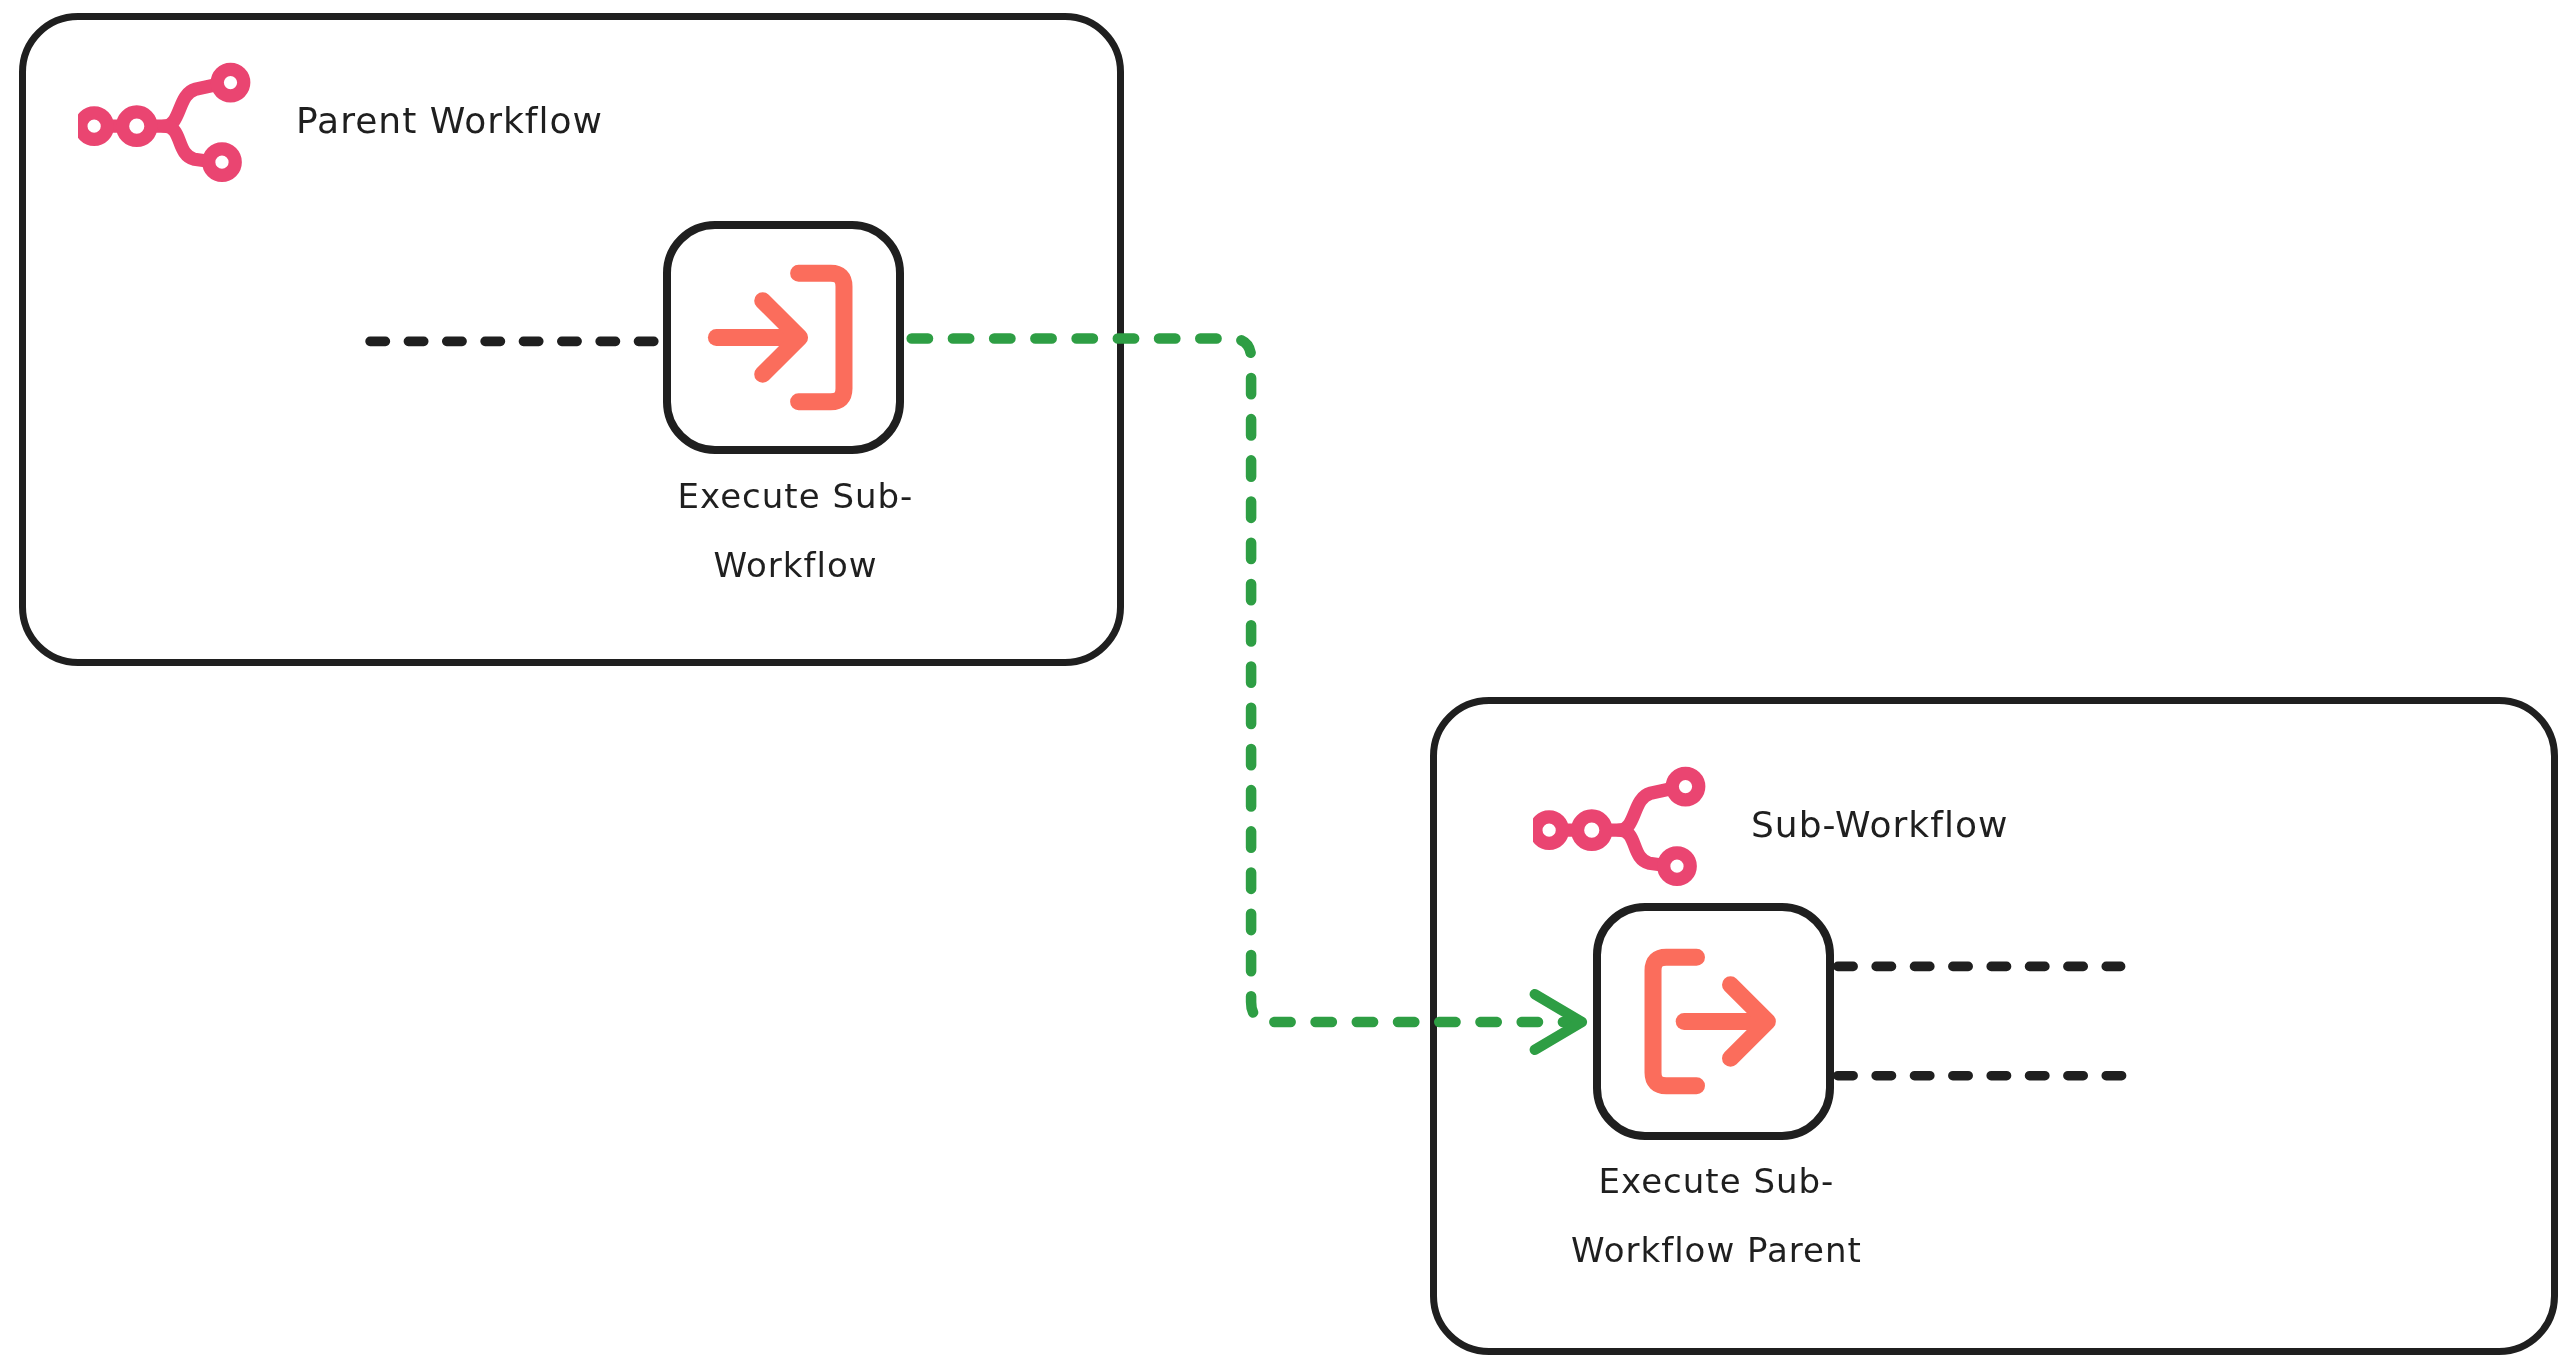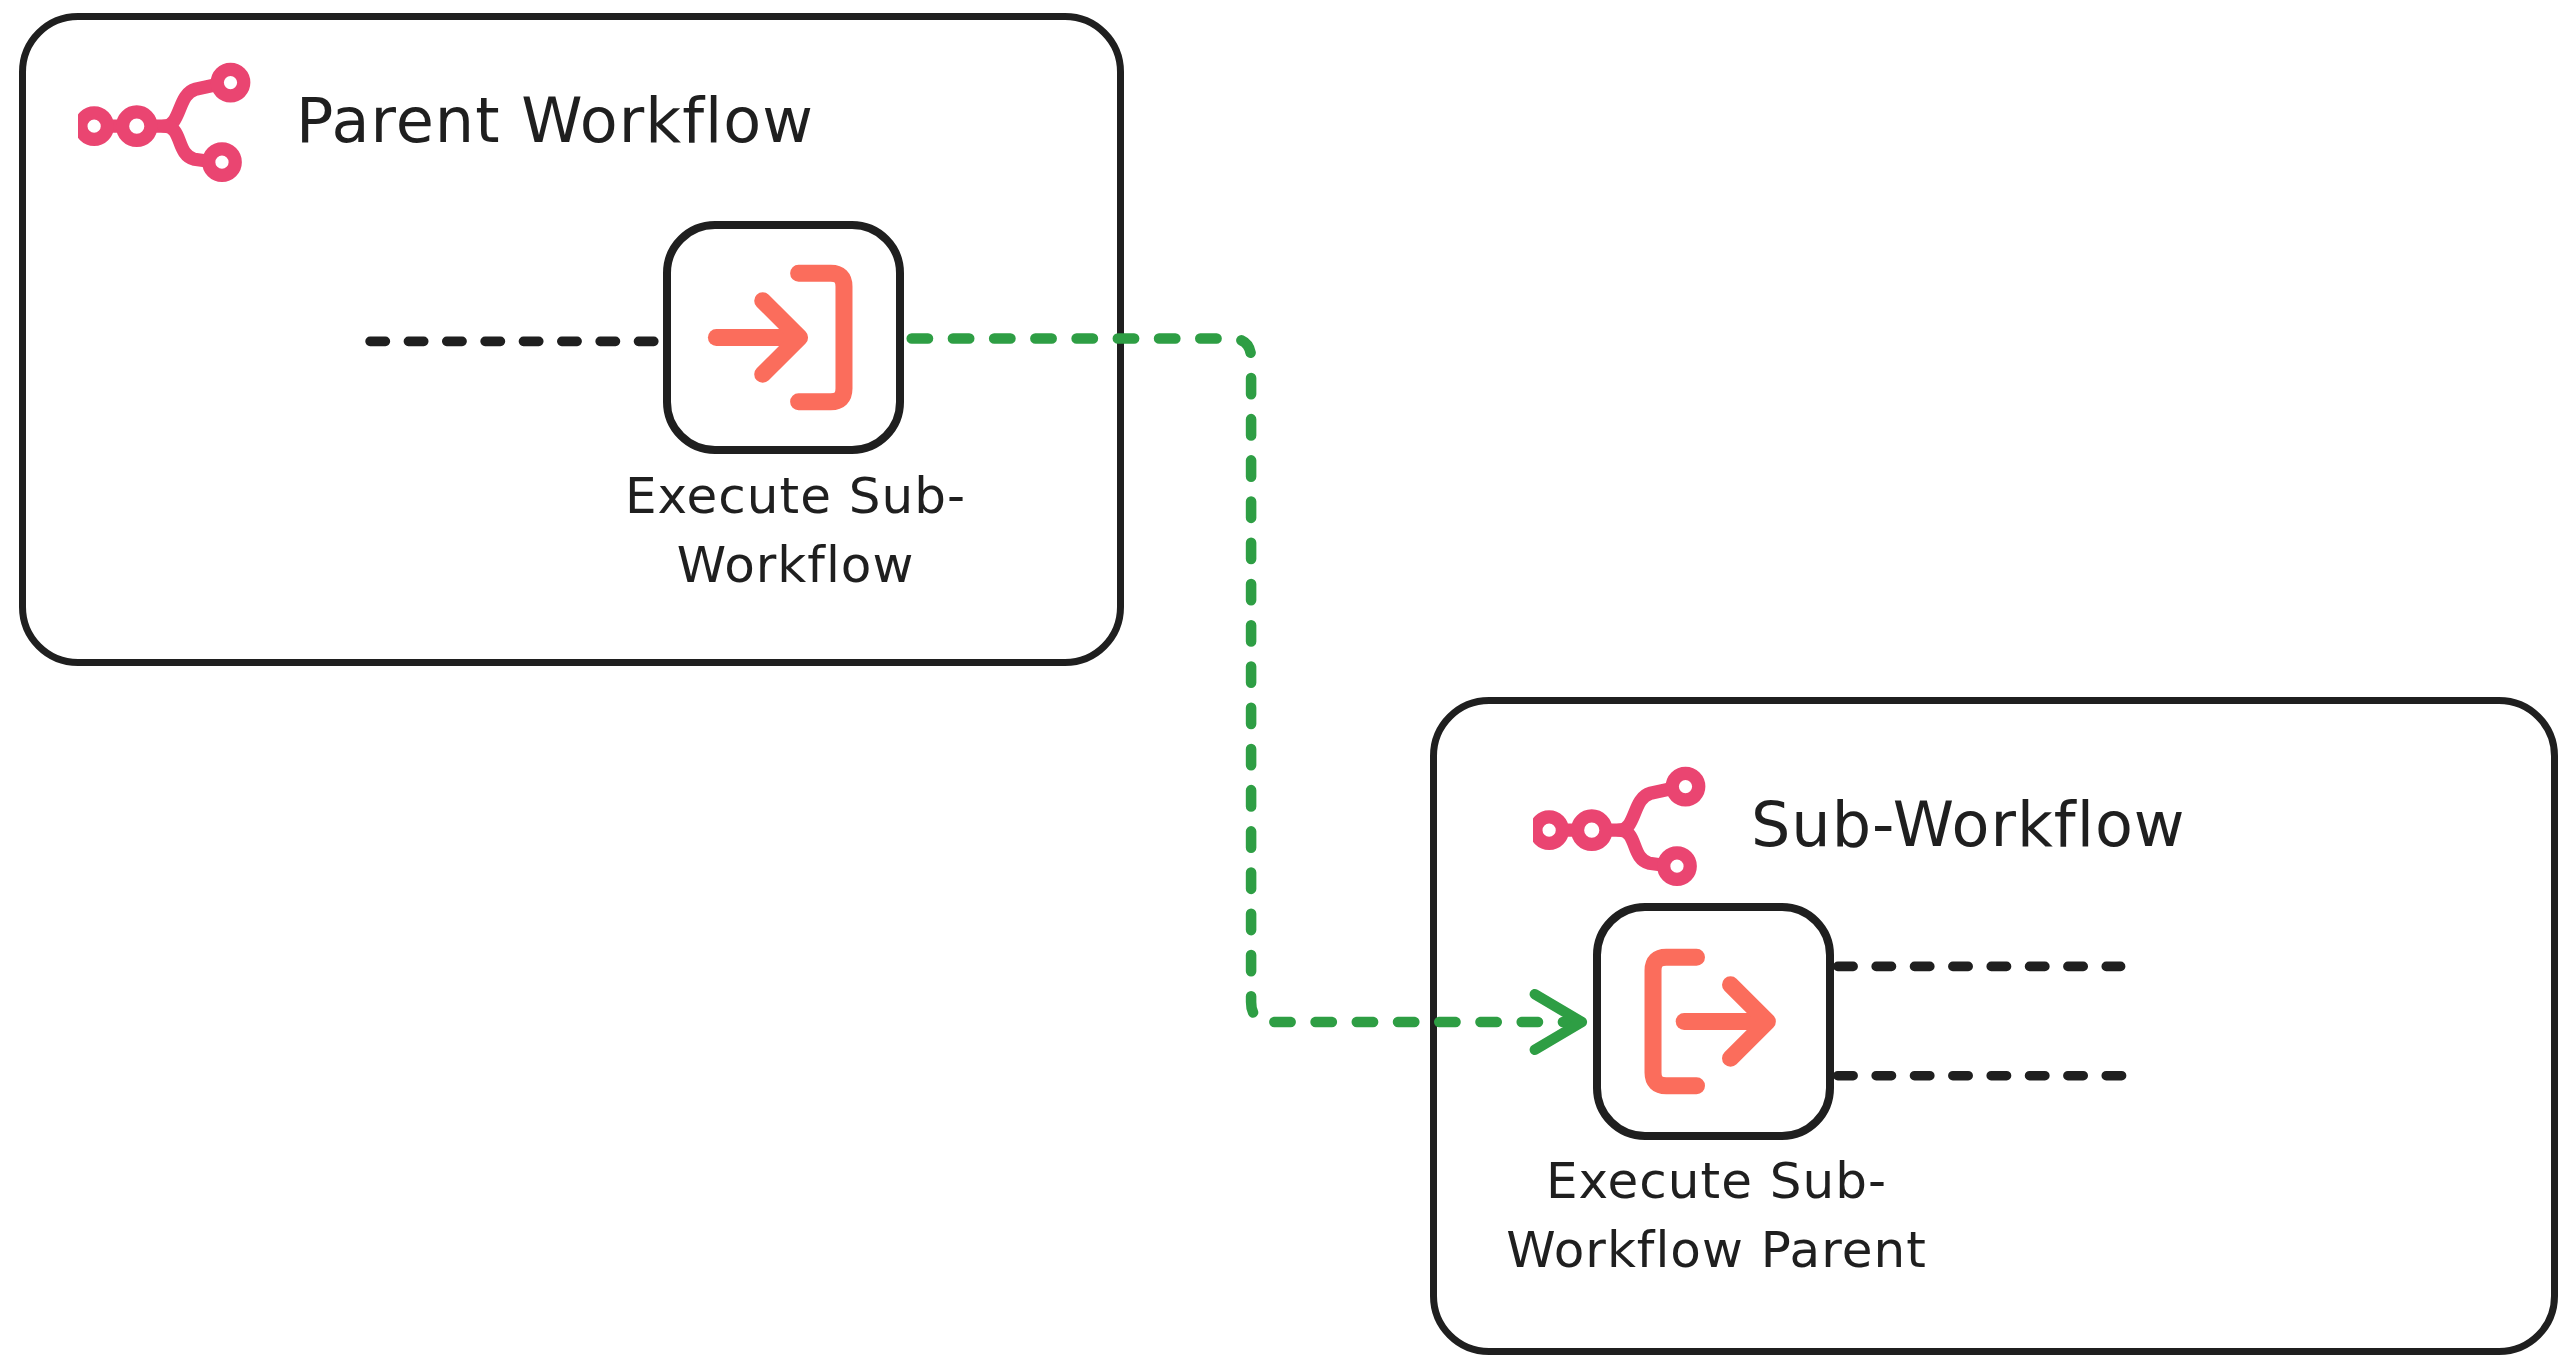--- a/index.html
+++ b/index.html
@@ -38,21 +38,21 @@
     display: flex;
     align-items: center;
     gap: 38px;
   }
   .parent .wf-header { left: 52px;  top: 38px; }
   .sub    .wf-header { left: 96px; top: 58px; }
 
   .n8n-logo { width: 180px; height: 125px; flex: 0 0 auto; }
 
   .wf-title {
-    font-size: 62px;
+    font-size: 36px;
     font-weight: 500;
     letter-spacing: 1px;
     white-space: nowrap;
     color: var(--outline);
   }
 
   
   svg.wires {
     position: absolute;
     left: 0; top: 0;
@@ -102,21 +102,21 @@
     stroke-linecap: round;
     stroke-linejoin: round;
     fill: none;
   }
 
   
   .node-label {
     position: absolute;
     width: 537px;
     text-align: center;
-    font-size: 50px;
+    font-size: 34px;
     line-height: 69px;
     font-weight: 500;
     letter-spacing: 1px;
     color: var(--outline);
   }
   #parent-node-label  { left: 527px;  top: 462px;  }
   #trigger-node-label { left: 1448px; top: 1147px; }
   .node-label span { display: block; }
 
   

